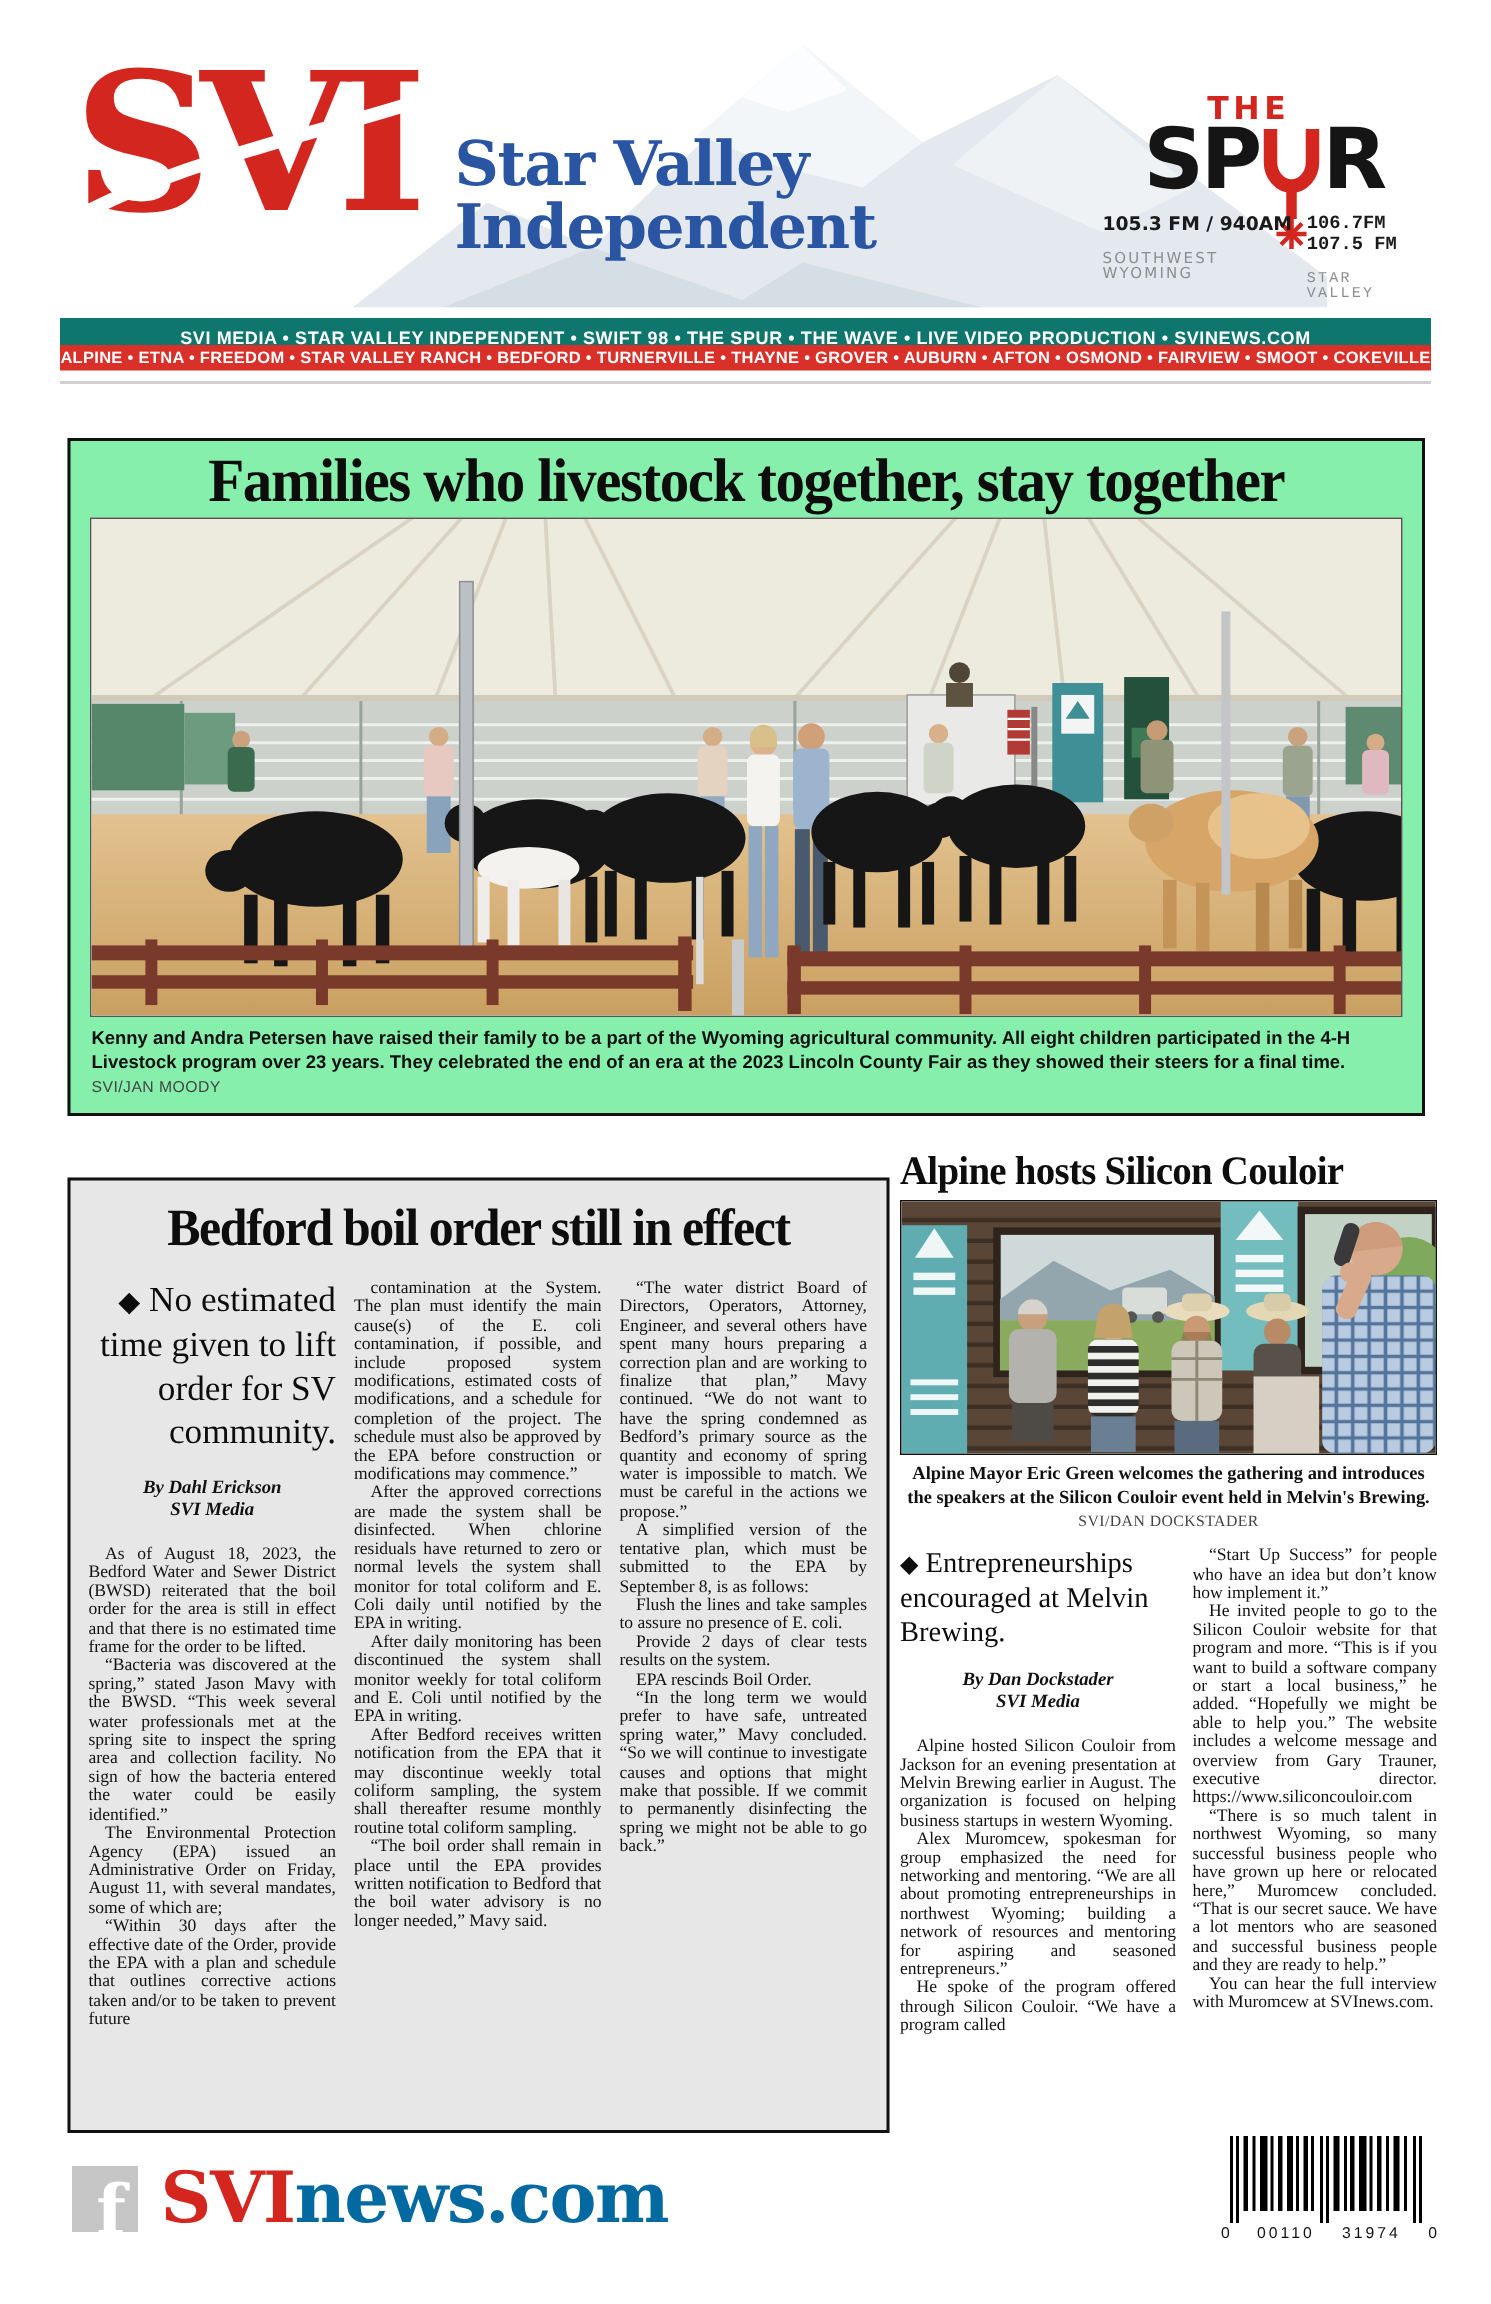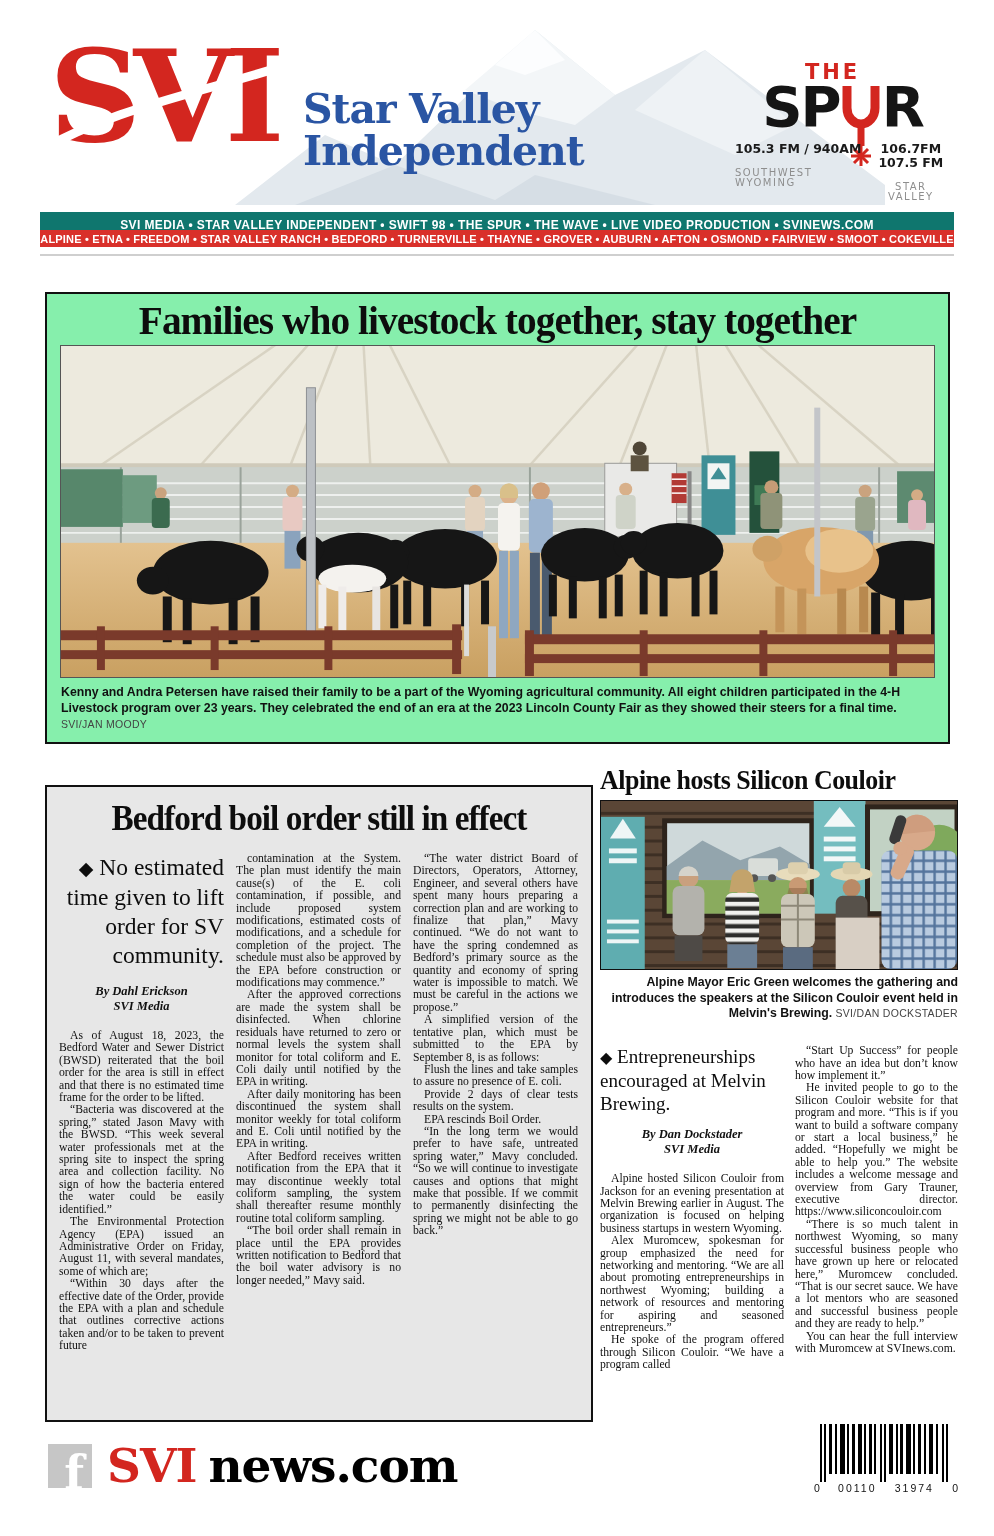--- a/index.html
+++ b/index.html
@@ -21,21 +21,21 @@
                 line-height: 42px; letter-spacing: -1px; color: #2a55a3; }
   
   .spur { position: absolute; right: 4px; top: 22px; width: 215px; z-index: 2;
           font-family: "DejaVu Sans", sans-serif; text-align: center; }
   .spur-the { color: #d3261f; font-weight: bold; font-size: 21px; letter-spacing: 3px;
               margin-left: -20px; line-height: 20px; }
   .spur-word { display: flex; justify-content: center; align-items: flex-start;
                font-size: 56px; font-weight: bold; line-height: 50px; color: #151515; letter-spacing: -2px; }
   .spur-u { width: 40px; height: 86px; margin: 2px 1px 0 1px; }
   .spur-freqs { display: flex; justify-content: space-between; margin-top: -28px; }
-  .spur-fl { text-align: left; } .spur-fr { text-align: center; }
+  .spur-fl { text-align: left; } .spur-fr { text-align: left; font-family: Liberation Mono, monospace; }
   .freq-big { font-weight: bold; font-size: 12.5px; color: #1a1a1a; line-height: 14px; }
   .freq-sub { font-size: 10px; color: #8e8e8e; letter-spacing: 1.5px; line-height: 10px; margin-top: 12px; }
 
   
   .bar { position: absolute; left: 40px; right: 40px; color: #fff;
          font-family: "Liberation Sans", sans-serif; font-weight: bold;
          display: flex; align-items: center; justify-content: center; white-space: nowrap; }
   .bar-media { top: 212px; height: 26px; background: #0f766e; font-size: 12px; letter-spacing: 0.4px; }
   .bar-towns { top: 230px; height: 17px; background: #d9302a; font-size: 11px; letter-spacing: 0.2px; }
   .rule-under-towns { position: absolute; top: 254px; left: 40px; right: 40px; height: 2px; background: #cfcfcf; }
@@ -75,35 +75,35 @@
   .deck { font-size: 23.5px; line-height: 29px; text-align: right; color: #0d0d0d; margin-bottom: 14px; }
   .deck .diamond { font-family: "DejaVu Sans", sans-serif; font-size: 19px; }
   .byline { text-align: center; font-style: italic; font-weight: bold; font-size: 12.5px;
             line-height: 15px; margin-bottom: 16px; }
 
   
   .alpine { position: absolute; top: 763px; left: 600px; width: 358px; }
   .alpine-headline { font-weight: bold; font-size: 27px; line-height: 34px; letter-spacing: -0.5px;
                      white-space: nowrap; transform: scaleX(0.96); transform-origin: left; color: #0d0d0d; }
   .alpine-photo { display: block; width: 358px; height: 170px; border: 1px solid #111; margin-top: 3px; }
-  .alpine-caption { font-family: Liberation Sans, sans-serif; font-weight: bold; font-size: 12.3px;
-                    line-height: 1.28; margin: 5px 0 23px 0; text-align: right; }
+  .alpine-caption { font-family: Liberation Serif, serif; font-weight: bold; font-size: 12.3px;
+                    line-height: 1.28; margin: 5px 0 9px 0; text-align: center; }
   .alpine-cols { display: flex; gap: 11px; }
   .alpine .ncol { height: 388px; }
   .acol1 { width: 184px; } .acol2 { width: 163px; }
   .deck-sm { font-size: 19px; line-height: 23px; margin-bottom: 12px; text-align: left; }
   .deck-sm .diamond { font-size: 16px; }
 
   
   .footer-brand { position: absolute; top: 1438px; left: 48px; display: flex; align-items: center; gap: 15px; }
   .fb-icon { width: 44px; height: 44px; background: #c6c6c6; overflow: hidden; position: relative; }
   .fb-icon span { position: absolute; right: 8px; bottom: -12px; color: #fff;
                   font-family: "DejaVu Serif", serif; font-weight: bold; font-size: 46px; }
   .site-logo { font-family: "DejaVu Serif", serif; font-weight: bold; font-size: 47px; letter-spacing: -1px; }
-  .site-red { color: #d3261f; } .site-blue { color: #000000; margin-left: 12px; }
+  .site-red { color: #d3261f; } .site-blue { color: #0369a1; }
 
   .barcode-wrap { position: absolute; top: 1424px; left: 812px; width: 148px; background: #fff; }
   .barcode-digits { display: flex; justify-content: space-between; align-items: flex-end;
                     font-family: "Liberation Sans", sans-serif; font-size: 10.5px;
                     letter-spacing: 2px; margin-top: -10px; padding: 0 2px; }
   .barcode-digits .bd-end { letter-spacing: 0; }
 </style>
 </head>
 <body>
 

